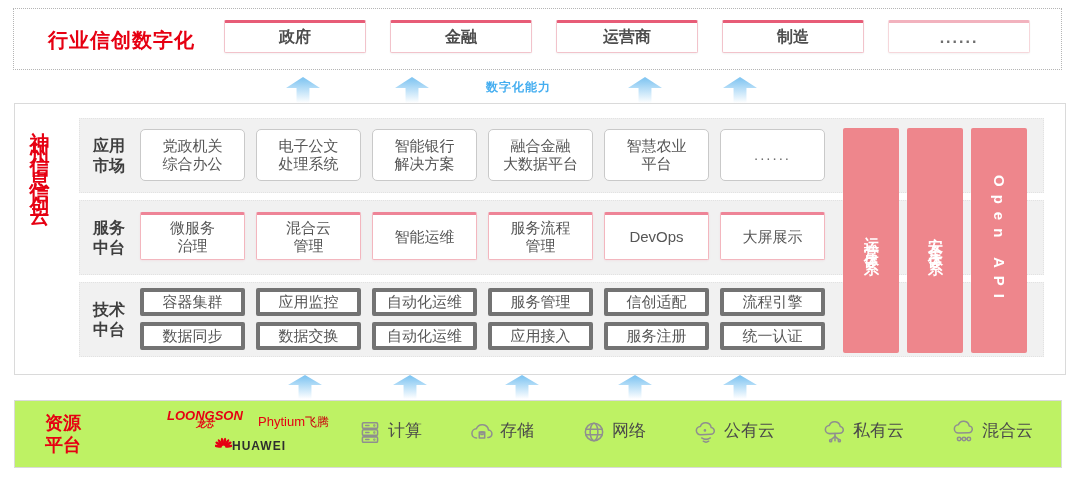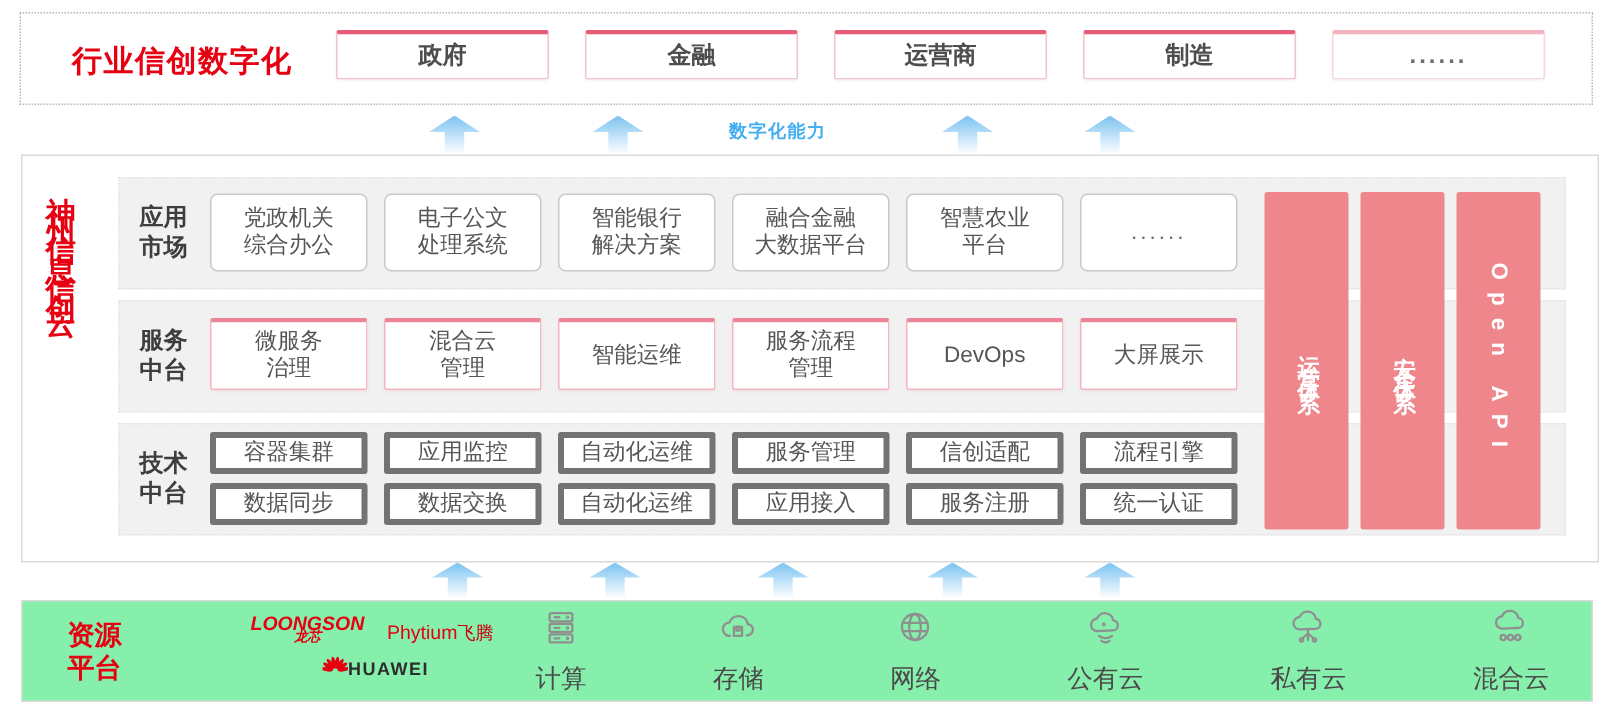--- a/index.html
+++ b/index.html
@@ -42,33 +42,33 @@
   .chips3{top:5px;grid-auto-rows:28px;row-gap:6px;}
   .chip-tech{border:4px solid #737373;border-radius:2px;}
   .chip.dots{color:#6e6e6e;letter-spacing:2px;}
   .pillars{position:absolute;left:828px;top:24px;display:flex;gap:8px;}
   .pillar{width:56px;height:225px;background:#ee868c;border-radius:2px;color:#fff;
           font-size:15px;font-weight:bold;writing-mode:vertical-lr;letter-spacing:8px;
           display:flex;align-items:center;justify-content:center;}
 
   
   .bottom-box{position:absolute;left:14px;top:400px;width:1046px;height:66px;
-              border:1px solid #dadada;background:#86efac;}
+              border:1px solid #dadada;background:#bef264;}
   .bottom-label{position:absolute;left:30px;top:11px;font-size:18px;font-weight:bold;color:#e60012;
                 line-height:22px;white-space:pre-line;}
   .vendor-loongson{position:absolute;left:152px;top:10px;color:#e60012;font-weight:bold;
                    font-style:italic;font-size:13px;text-align:center;line-height:9px;}
   .vendor-loongson .sub{font-size:9px;}
   .vendor-phytium{position:absolute;left:243px;top:13px;color:#e60012;font-weight:normal;font-size:13px;}
   .vendor-phytium .sub{color:#c9000d;font-size:12px;}
   .vendor-huawei{position:absolute;left:200px;top:36px;display:flex;align-items:center;gap:0;
                  color:#2e2e2e;font-weight:bold;font-size:12px;letter-spacing:1px;}
   .resources{position:absolute;left:342px;right:28px;top:0;bottom:0;display:flex;
              align-items:center;justify-content:space-between;}
-  .res-item{display:flex;align-items:center;gap:5px;font-size:17px;color:#4a4a4a;flex-direction:column;}
+  .res-item{display:flex;align-items:flex-start;gap:5px;font-size:17px;color:#4a4a4a;}
   .res-item svg{width:26px;height:26px;stroke:#8f8f8f;fill:none;stroke-width:1.4;
                 stroke-linecap:round;stroke-linejoin:round;}
 </style>
 </head>
 <body>
 
 <div class="canvas">
 
   <div class="top-box">
     <div class="top-label">行业信创数字化</div>

